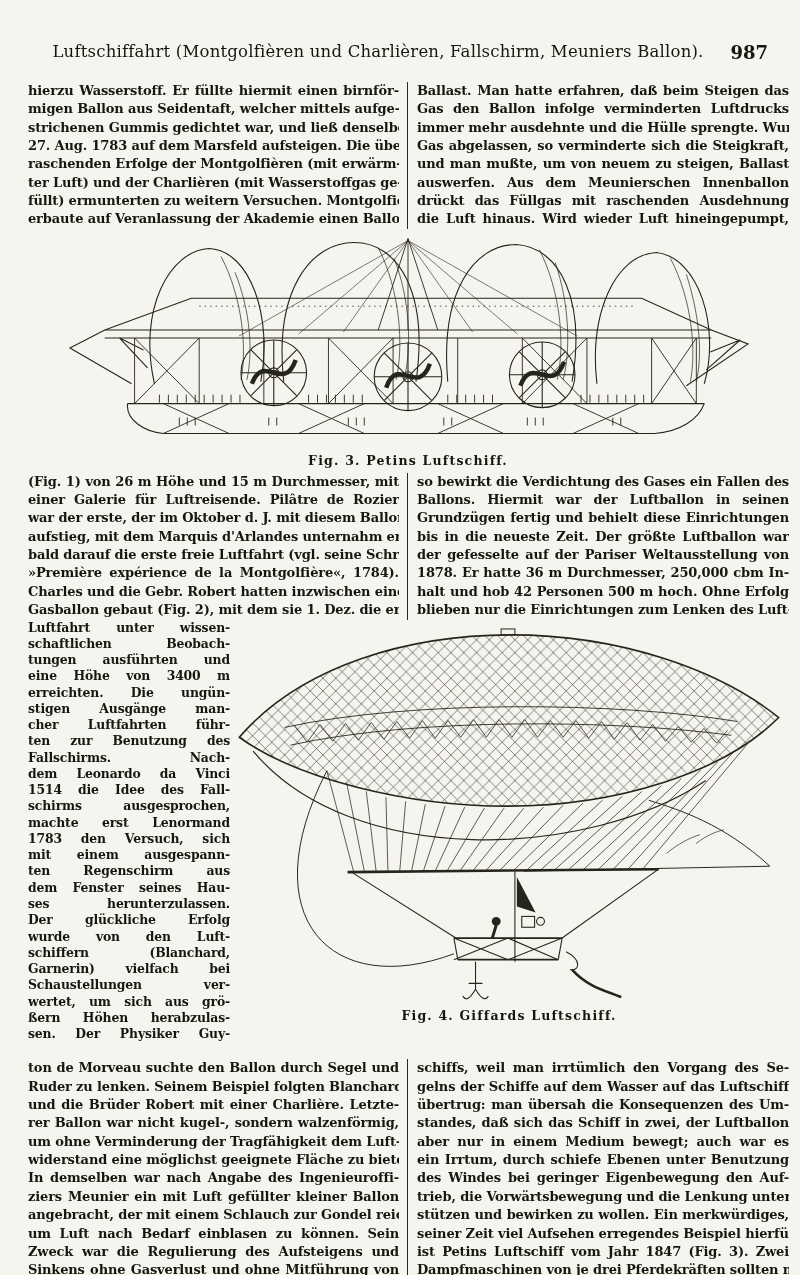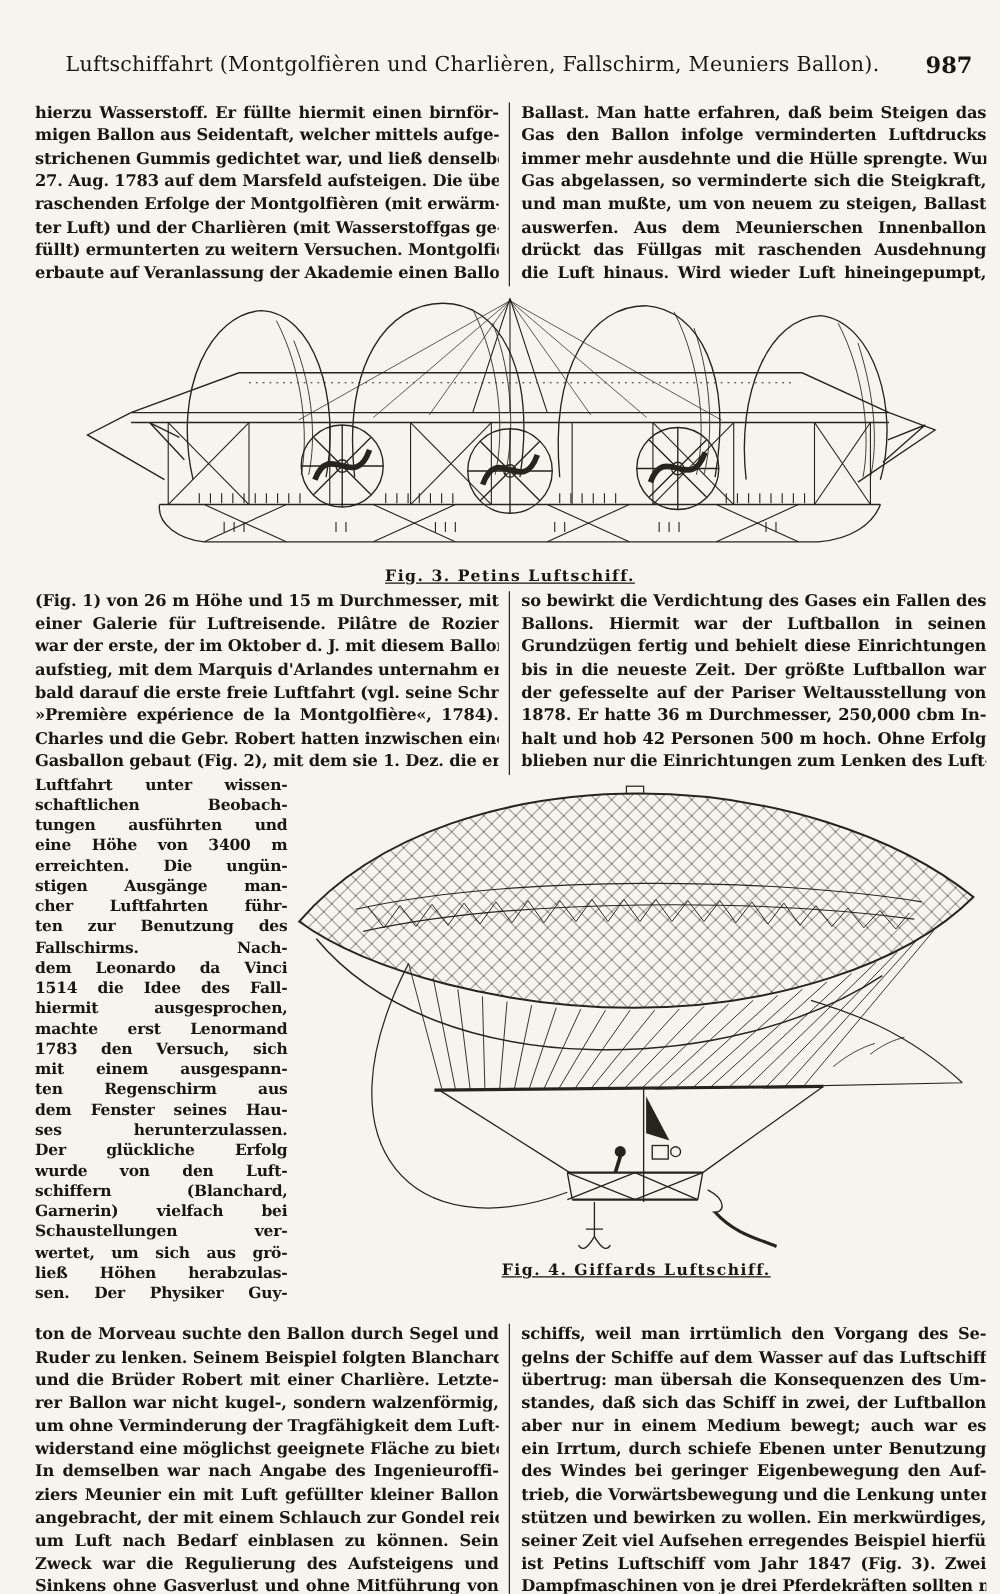--- a/index.html
+++ b/index.html
@@ -9,35 +9,35 @@
     font-family:"DejaVu Serif", serif;
   }
   .page { position:relative; width:760px; padding:42px 12px 0 28px; }
 
   .header { position:relative; height:26px; margin-bottom:14px; }
   .header .title {
     text-align:center; font-size:16.5px; font-weight:normal; letter-spacing:.2px;
     padding-right:60px;
   }
   .header .pagenum {
-    position:absolute; right:10px; top:0; font-size:18px; font-weight:bold;
+    position:absolute; right:20px; top:0; font-size:18px; font-weight:bold;
   }
 
   .cols { display:flex; }
   .col-l { width:371px; border-right:1.3px solid #2a291f; padding-right:8px; }
   .col-r { width:372px; padding-left:9px; }
 
   .tl {
     font-size:13px; font-weight:bold; line-height:18.35px; height:18.35px;
     overflow:hidden; text-align:justify; text-align-last:justify;
     letter-spacing:-0.15px; white-space:nowrap;
   }
   .narrow .tl { font-size:12.4px; line-height:16.28px; height:16.28px; }
 
-  .figblock { text-align:center; margin:3px 0 5px 0;text-decoration:underline; }
+  .figblock { text-align:center; margin:3px 0 5px 0; }
   .figcaption {
     font-size:12.5px; font-weight:bold; letter-spacing:1.2px; margin-top:3px;
   }
   svg { display:block; margin:0 auto; }
   svg .ink { stroke:#26251c; fill:none; }
 
   .sec3 { display:flex; align-items:flex-start; }
   .sec3 .narrow { width:202px; }
   .sec3 .figwrap { flex:1; padding-top:4px; }
 
@@ -169,34 +169,34 @@
         <div class="tl">schaftlichen   Beobach-</div>
         <div class="tl">tungen ausführten und</div>
         <div class="tl">eine Höhe von 3400 m</div>
         <div class="tl">erreichten. Die ungün-</div>
         <div class="tl">stigen Ausgänge man-</div>
         <div class="tl">cher Luftfahrten führ-</div>
         <div class="tl">ten zur Benutzung des</div>
         <div class="tl">Fallschirms.    Nach-</div>
         <div class="tl">dem Leonardo da Vinci</div>
         <div class="tl">1514 die Idee des Fall-</div>
-        <div class="tl">hiermit ausgesprochen,</div>
+        <div class="tl">schirms ausgesprochen,</div>
         <div class="tl">machte erst Lenormand</div>
         <div class="tl">1783 den Versuch, sich</div>
         <div class="tl">mit einem ausgespann-</div>
         <div class="tl">ten  Regenschirm  aus</div>
         <div class="tl">dem Fenster seines Hau-</div>
         <div class="tl">ses   herunterzulassen.</div>
         <div class="tl">Der glückliche Erfolg</div>
         <div class="tl">wurde von den Luft-</div>
         <div class="tl">schiffern   (Blanchard,</div>
         <div class="tl">Garnerin) vielfach bei</div>
         <div class="tl">Schaustellungen   ver-</div>
         <div class="tl">wertet, um sich aus grö-</div>
-        <div class="tl">ließ Höhen herabzulas-</div>
+        <div class="tl">ßern Höhen herabzulas-</div>
         <div class="tl">sen. Der Physiker Guy-</div>
       </div>
     <div class="figwrap figblock">
       <svg width="552" height="378" viewBox="0 0 560 384">
         <defs>
           <pattern id="net" width="13" height="13" patternUnits="userSpaceOnUse">
             <path d="M0,13 L13,0 M0,0 L13,13" stroke="#26251c" stroke-width="0.55" fill="none"></path>
           </pattern>
           <clipPath id="envclip">
             <path d="M6,112 C70,38 180,8 282,8 C390,8 492,42 554,92 C498,148 390,182 278,182 C176,182 64,154 6,112 Z"></path>

